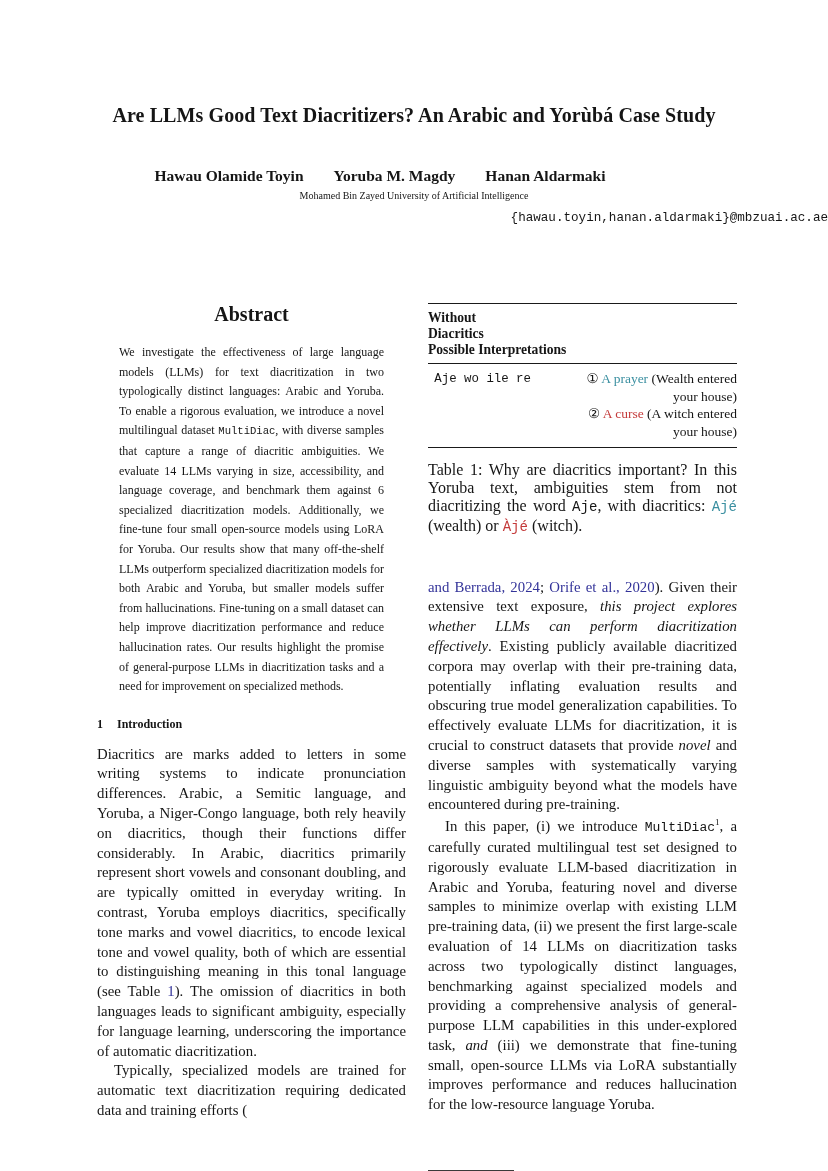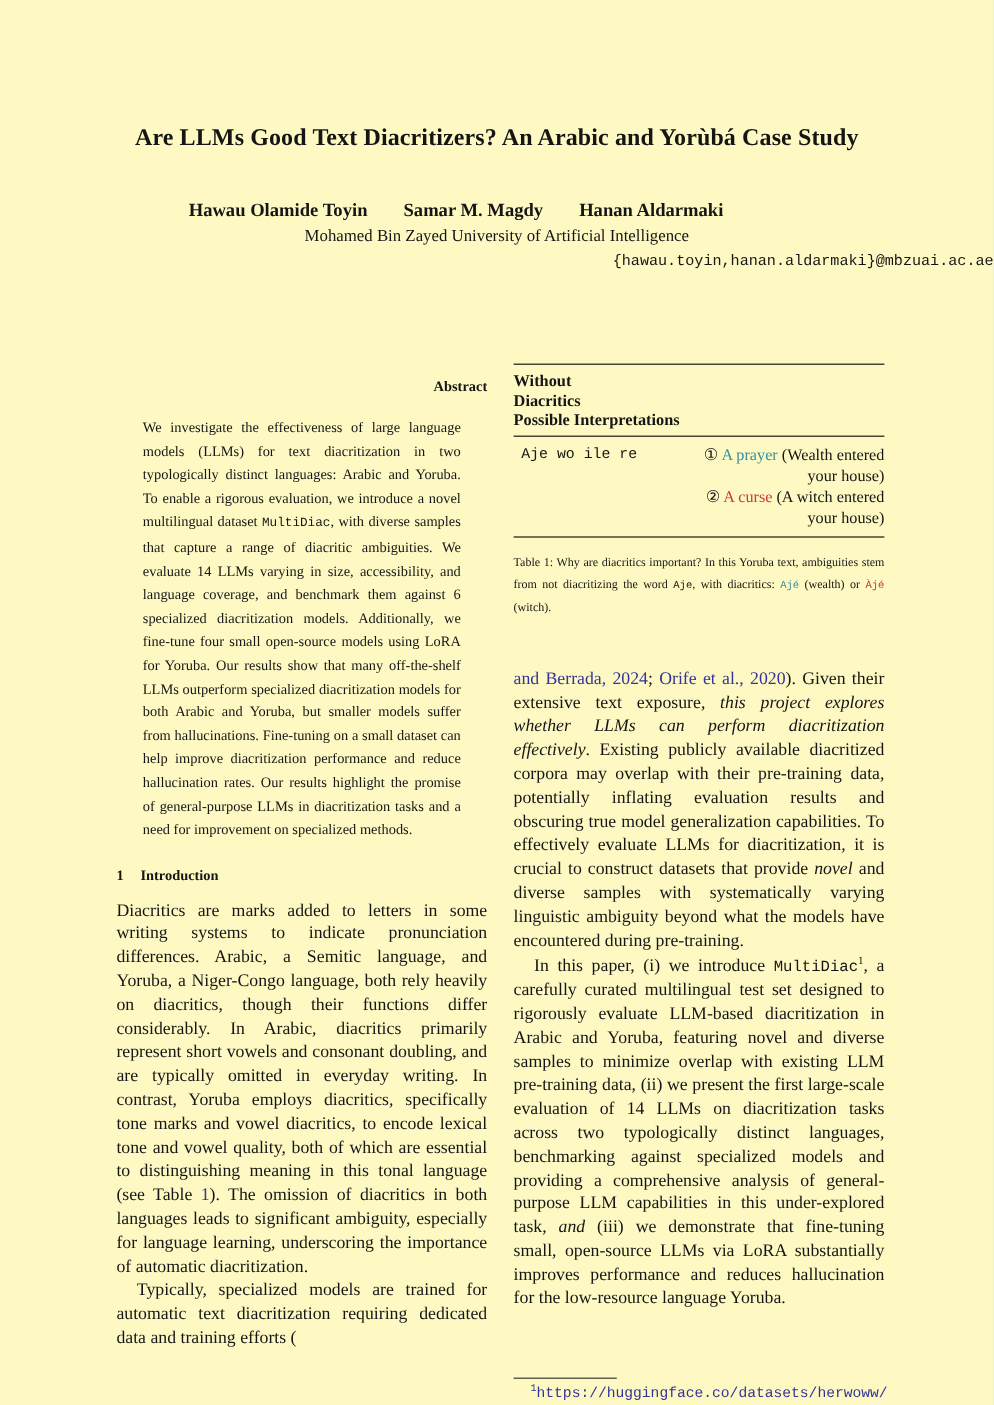--- a/index.html
+++ b/index.html
@@ -1,50 +1,50 @@
 <!DOCTYPE html>
 <html style="--link: #333399; --teal: #3a8fa0; --red: #c43a3a;"><head>
 <meta charset="utf-8">
 <style>
   html,body { margin:0; padding:0; background:#e8e8e8; }
   .page {
     position:relative; width:828px; height:1171px; margin:0 auto;
-    background:#fef9c3; color:#151515;
+    background:#ffffff; color:#151515;
     font-family:"Liberation Serif", serif;
     overflow:hidden;
   }
   
   .title {
     position:absolute; top:104px; left:0; width:828px;
     text-align:center; font-size:20px; font-weight:bold; letter-spacing:0.1px;
   }
   .authors {
     position:absolute; top:167px; left:0; width:760px;
     display:flex; justify-content:center; gap:30px;
     font-size:15.5px; font-weight:bold;
   }
   .affiliation {
     position:absolute; top:190px; left:0; width:828px;
-    text-align:center; font-size:14px;
+    text-align:center; font-size:10px;
   }
   .email {
     position:absolute; top:211px; left:0; width:828px;
     text-align:right; font-family:"Liberation Mono", monospace; font-size:12.6px;
   }
   
   .columns {
     position:absolute; top:300px; left:97px; width:640px;
     display:flex; gap:22px;
   }
   .col-left  { width:309px; }
   .col-right { width:309px; position:relative; }
 
   .abstract-heading {
-    text-align:right; font-size:12px; font-weight:bold;
-    margin:15px 0 17px 0;
+    text-align:center; font-size:20px; font-weight:bold;
+    margin:3px 0 17px 0;
   }
   .abstract-body {
     padding:0 22px; font-size:12px; line-height:19.6px; text-align:justify;
   }
   .section-heading {
     font-size:12px; font-weight:bold; margin:20px 0 13px 0;
   }
   .section-heading .sec-num { display:inline-block; margin-right:14px; }
   .body-par {
     font-size:14.8px; line-height:19.8px; text-align:justify; margin:0;
@@ -61,21 +61,21 @@
     font-size:13.6px; font-weight:bold;flex-direction:column;
   }
   .t1-row { display:flex; padding:6px 0 7px 0;text-align:right; }
   .t1-c1 { width:103px; flex:none; }
   .t1-c2 { flex:1; }
   .t1-word {
     font-family:"Liberation Mono", monospace; font-size:12.4px; padding-top:2px;
   }
   .t1-interp { font-size:13.5px; line-height:17.6px;margin-left:34px; }
   .t1-caption {
-    margin-top:13px; font-size:10px; line-height:17.8px; text-align:justify;
+    margin-top:13px; font-size:16px; line-height:17.8px; text-align:justify;
   }
   .rc-p1 { margin-top:41px; }
   .rc-p2 { margin-top:2px; }
 
   
   .footnote { margin-top:55px; }
   .footnote-rule { width:86px; border-top:1px solid #3a3a3a; margin-bottom:5px; }
   .footnote-line { font-family:"Liberation Mono", monospace; font-size:12.2px;
                    line-height:15.8px; color:var(--link); }
   .footnote-line.first { padding-left:14px; }
@@ -91,21 +91,21 @@
 </style>
 </head>
 <body>
 
 <div class="page">
 
   <div class="title">Are LLMs Good Text Diacritizers? An Arabic and Yorùbá Case Study</div>
 
   <div class="authors">
     <span>Hawau Olamide Toyin</span>
-    <span>Samar M. Magdy</span>
+    <span>Yoruba M. Magdy</span>
     <span>Hanan Aldarmaki</span>
   </div>
 
   <div class="affiliation">Mohamed Bin Zayed University of Artificial Intelligence</div>
 
   <div class="email">{hawau.toyin,hanan.aldarmaki}@mbzuai.ac.ae</div>
 
   <div class="columns">
 
     <div class="col-left">

